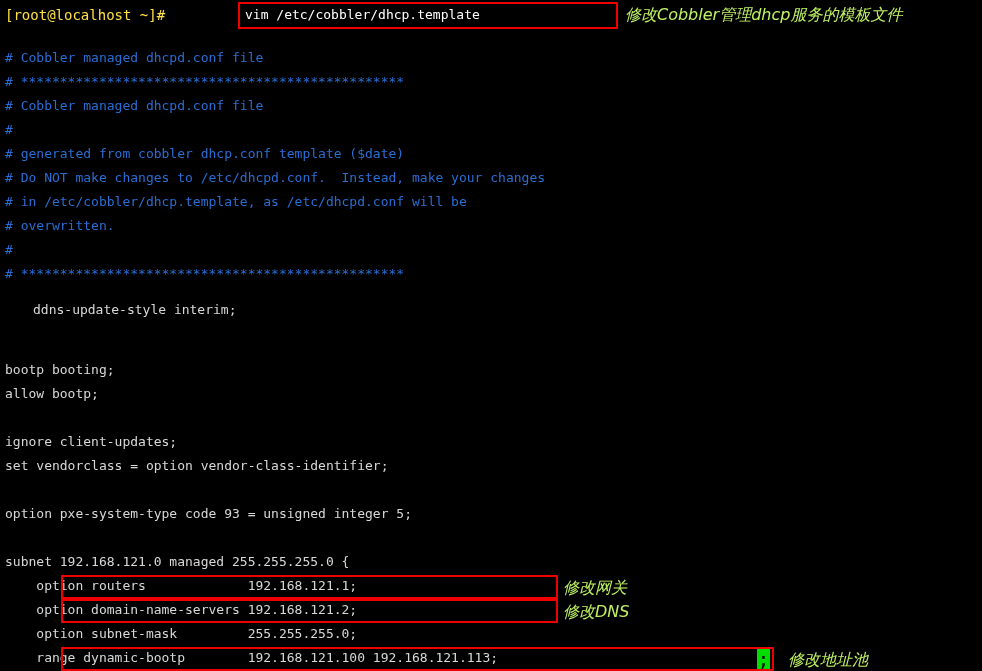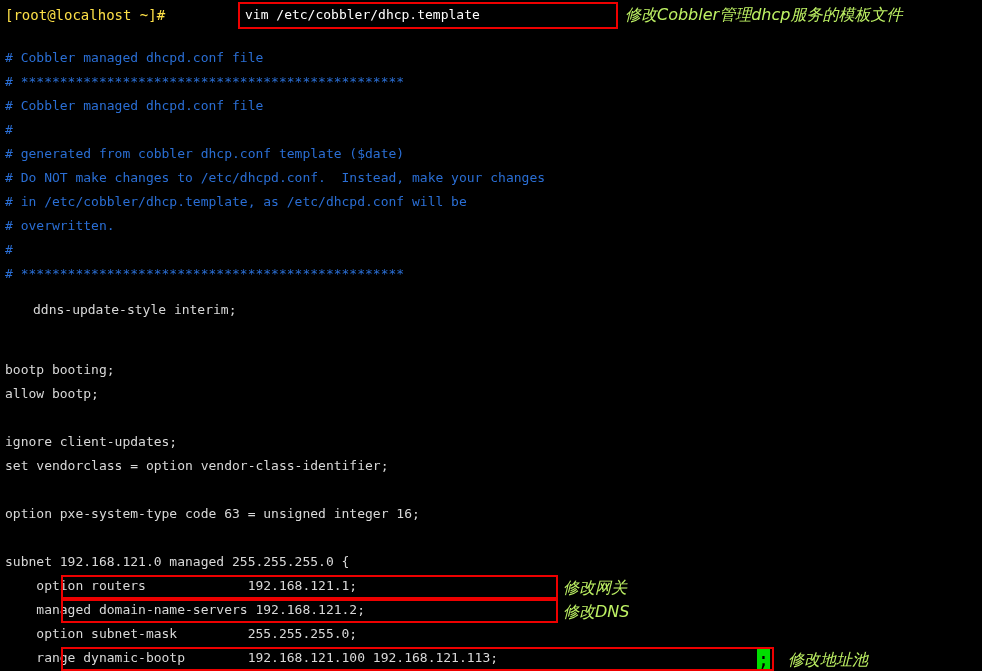--- a/index.html
+++ b/index.html
@@ -102,26 +102,26 @@
   <div class="line txt-white" style="top:286px; left:5px;"></div>
 
   <div class="line txt-white" style="top:298px; left:5px;margin-left:28px;">ddns-update-style interim;</div>
   <div class="line txt-white" style="top:334px; left:5px;"></div>
   <div class="line txt-white" style="top:358px; left:5px;">bootp booting;</div>
   <div class="line txt-white" style="top:382px; left:5px;">allow bootp;</div>
   <div class="line txt-white" style="top:406px; left:5px;"></div>
   <div class="line txt-white" style="top:430px; left:5px;">ignore client-updates;</div>
   <div class="line txt-white" style="top:454px; left:5px;">set vendorclass = option vendor-class-identifier;</div>
   <div class="line txt-white" style="top:478px; left:5px;"></div>
-  <div class="line txt-white" style="top:502px; left:5px;">option pxe-system-type code 63 = unsigned integer 16;</div>
+  <div class="line txt-white" style="top:502px; left:5px;">option pxe-system-type code 93 = unsigned integer 5;</div>
   <div class="line txt-white" style="top:526px; left:5px;"></div>
   <div class="line txt-white" style="top:550px; left:5px;">subnet 192.168.121.0 managed 255.255.255.0 {</div>
 
   <div class="line txt-white" style="top:574px; left:5px;">    option routers             192.168.121.1;</div>
-  <div class="line txt-white" style="top:598px; left:5px;">    managed domain-name-servers 192.168.121.2;</div>
+  <div class="line txt-white" style="top:598px; left:5px;">    option domain-name-servers 192.168.121.2;</div>
   <div class="line txt-white" style="top:622px; left:5px;">    option subnet-mask         255.255.255.0;</div>
   <div class="line txt-white" style="top:646px; left:5px;">    range dynamic-bootp        192.168.121.100 192.168.121.113;</div>
 
   <div class="cursor" style="left:757px; top:648px; width:13px; height:21px;">;</div>
 
   <div class="redbox" style="left:61px; top:575px; width:497px; height:24px;"></div>
   <div class="annot" style="left:563px; top:578px;">修改网关</div>
 
   <div class="redbox" style="left:61px; top:599px; width:497px; height:24px;"></div>
   <div class="annot" style="left:563px; top:602px;">修改DNS</div>

